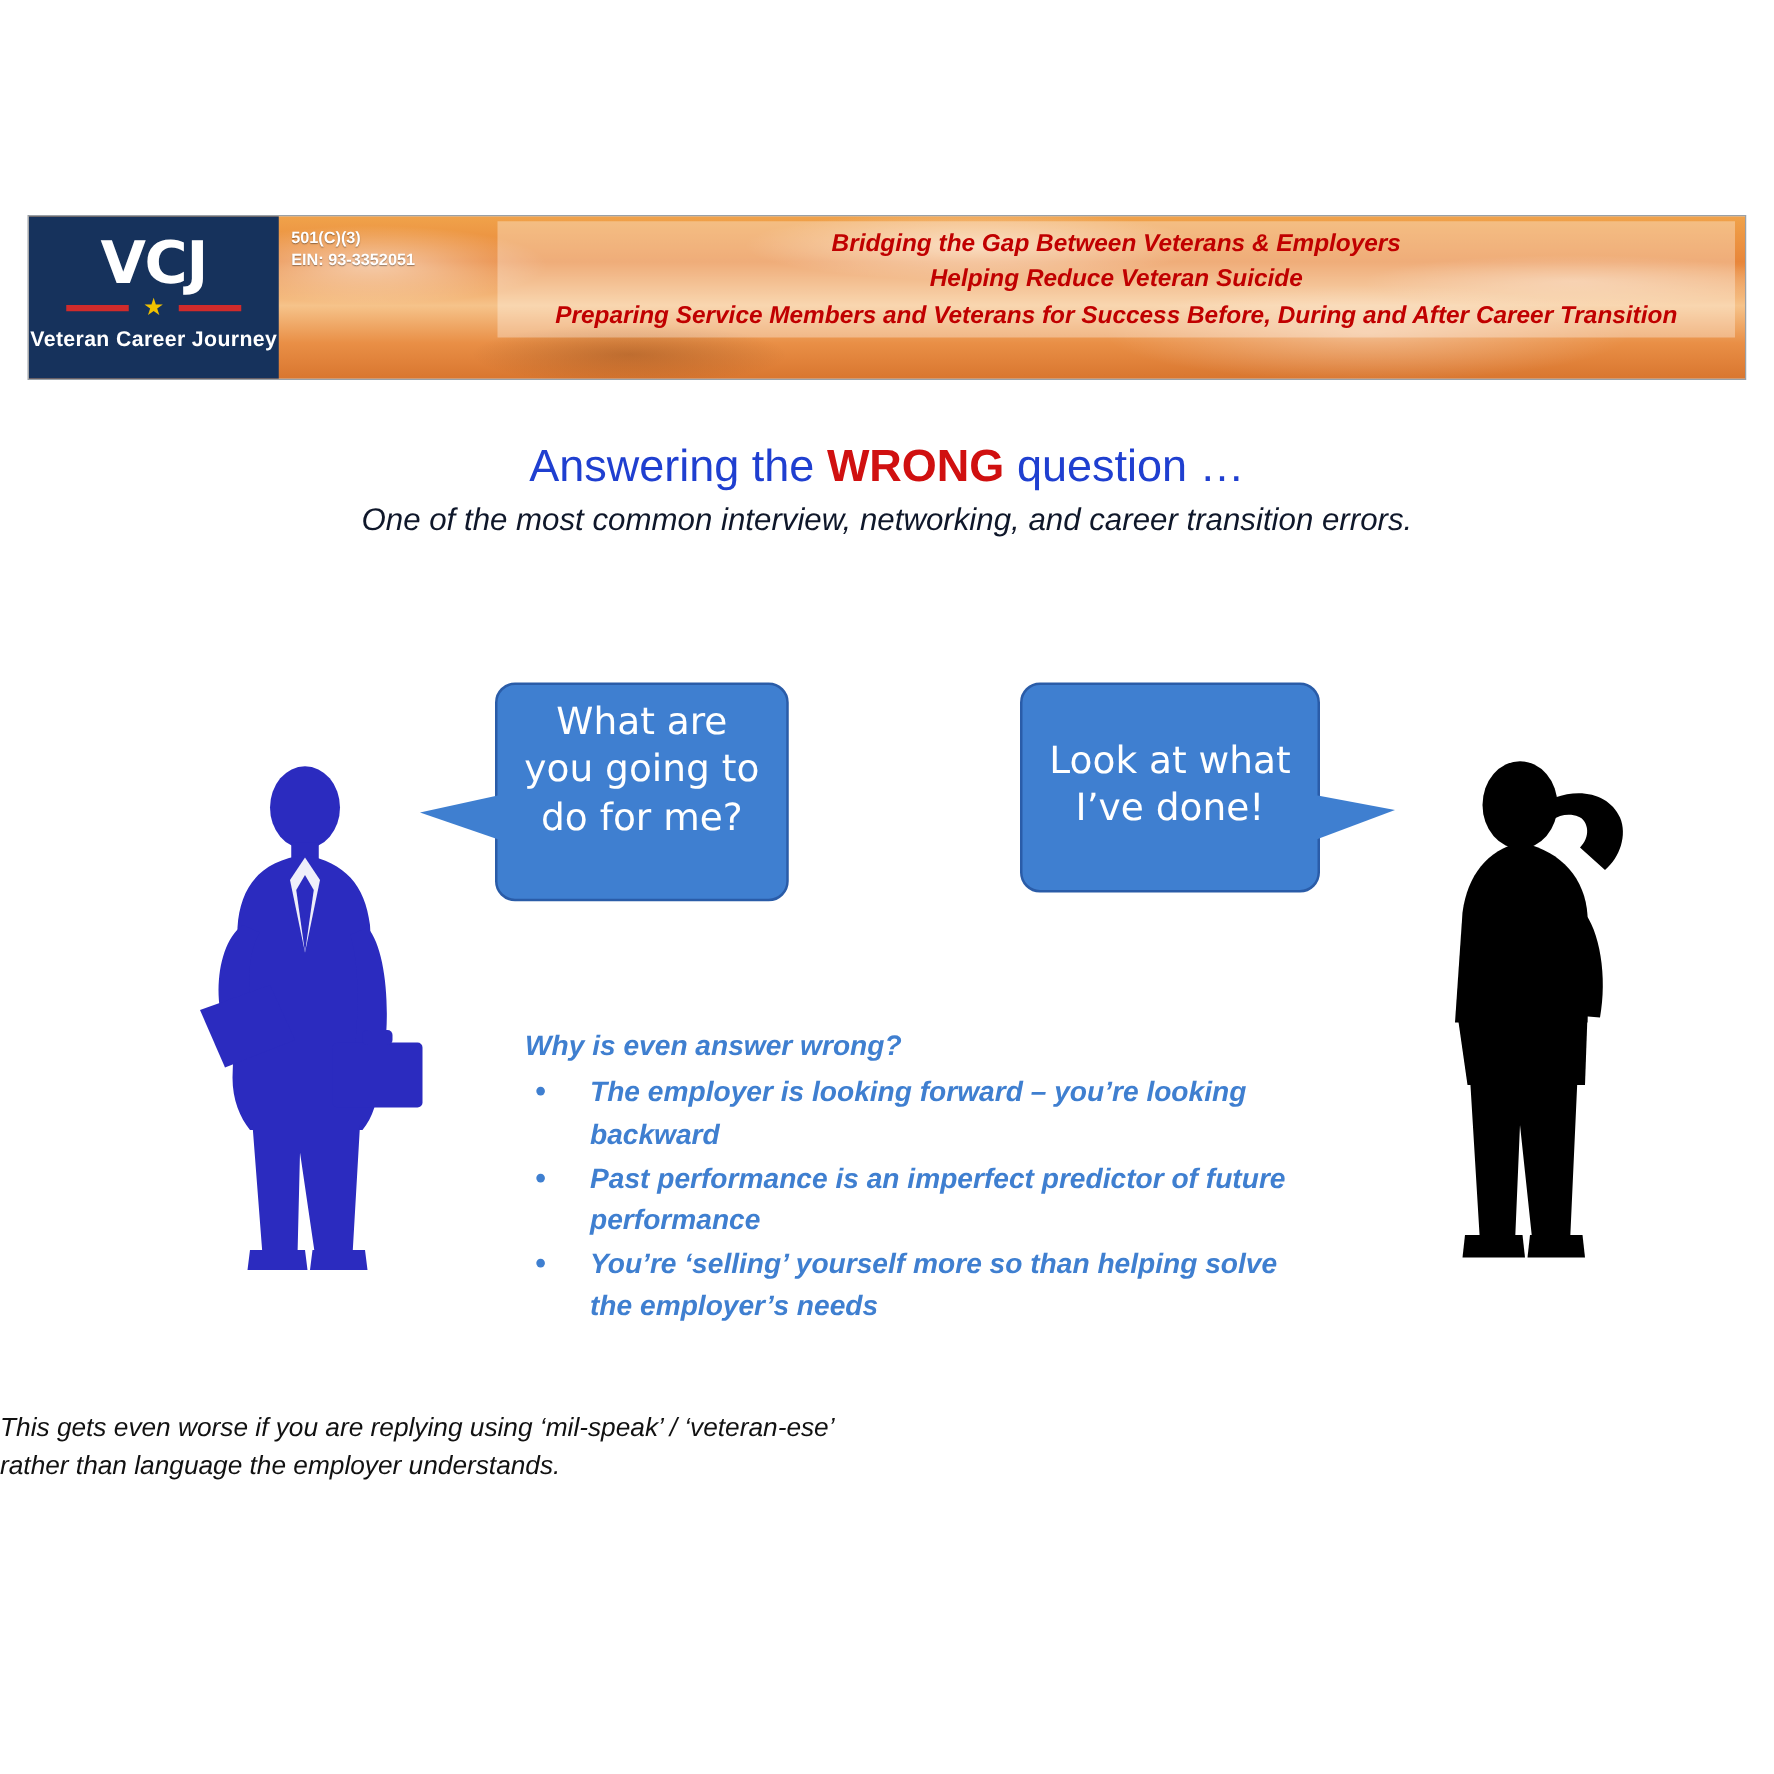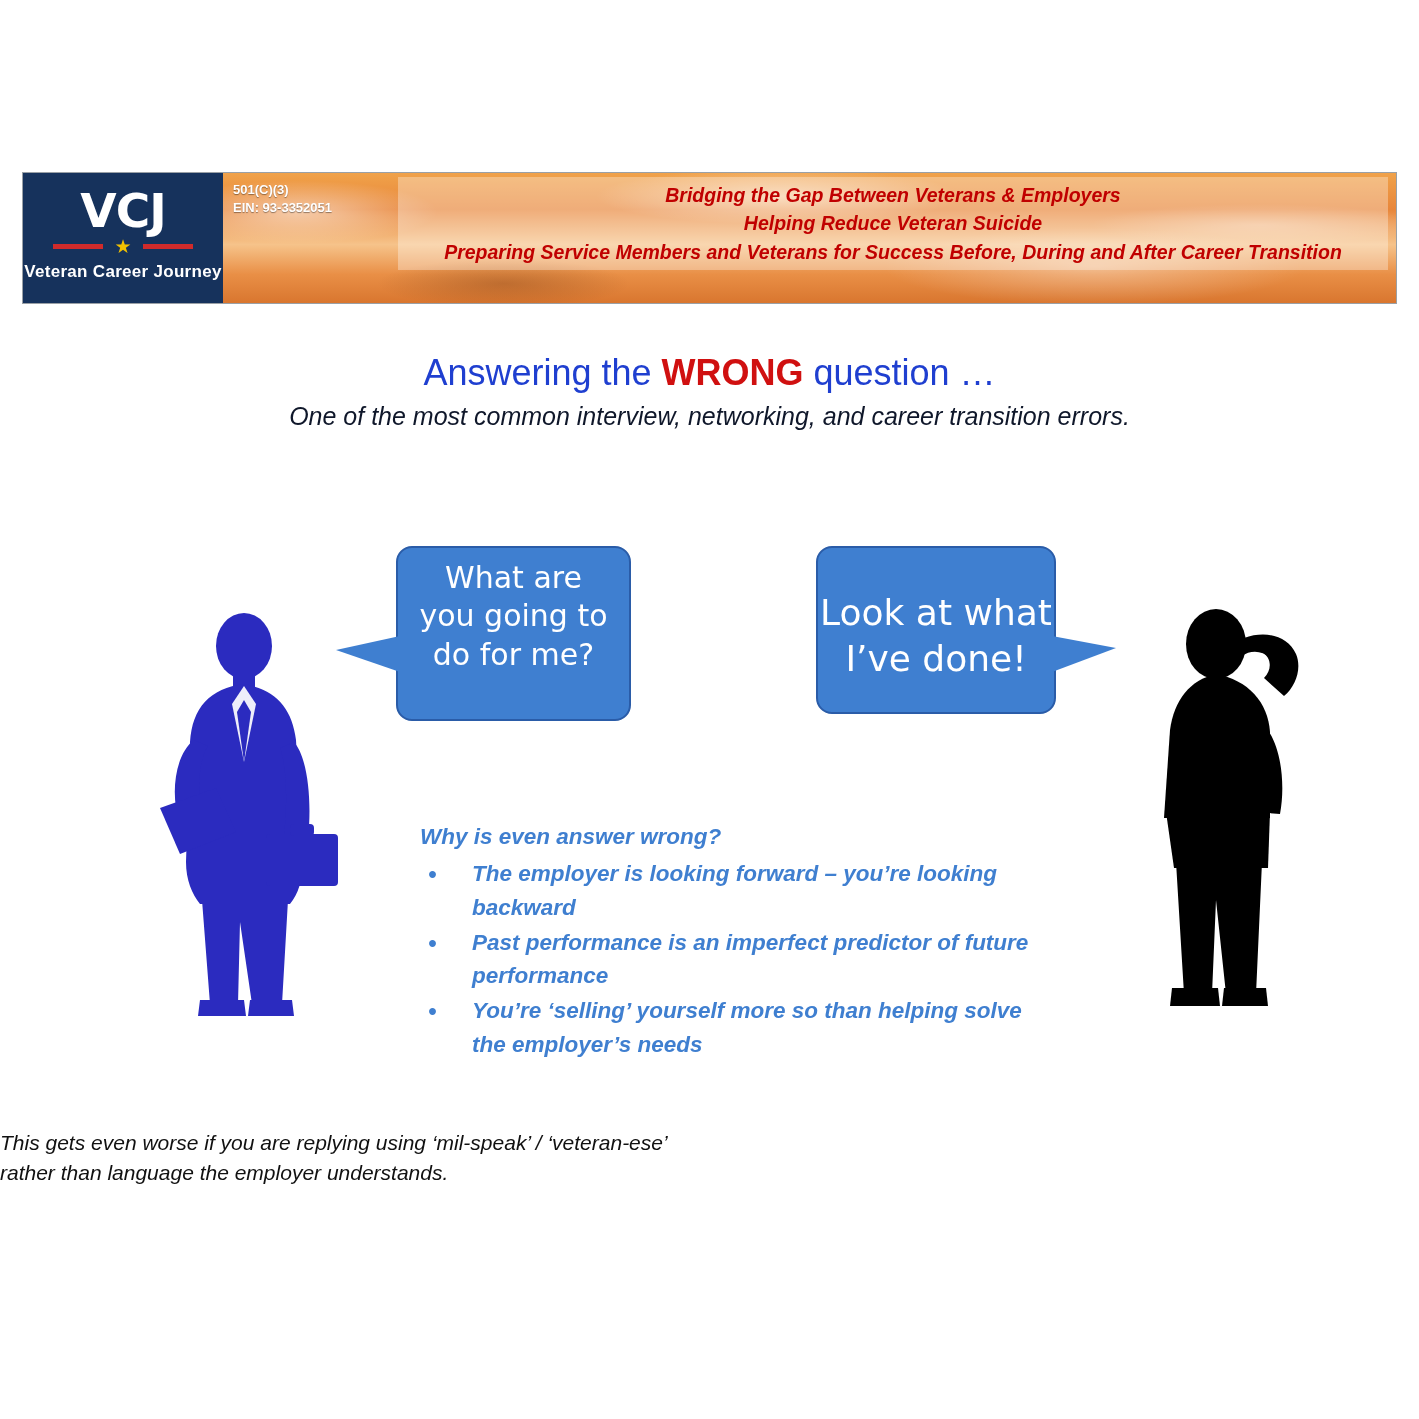--- a/index.html
+++ b/index.html
@@ -176,21 +176,21 @@
     width: 0; height: 0;
     border-top: 14px solid transparent;
     border-bottom: 22px solid transparent;
     border-right: 64px solid #3f7fd0;
   }
   .bubble-right {
     left: 816px;
     top: 546px;
     width: 240px;
     height: 168px;
-    font-size: 36px;
+    font-size: 30px;
     padding-top: 42px;
     box-sizing: border-box;
   }
   .bubble-right .tail {
     position: absolute;
     right: -62px;
     top: 88px;
     width: 0; height: 0;
     border-top: 12px solid transparent;
     border-bottom: 24px solid transparent;

